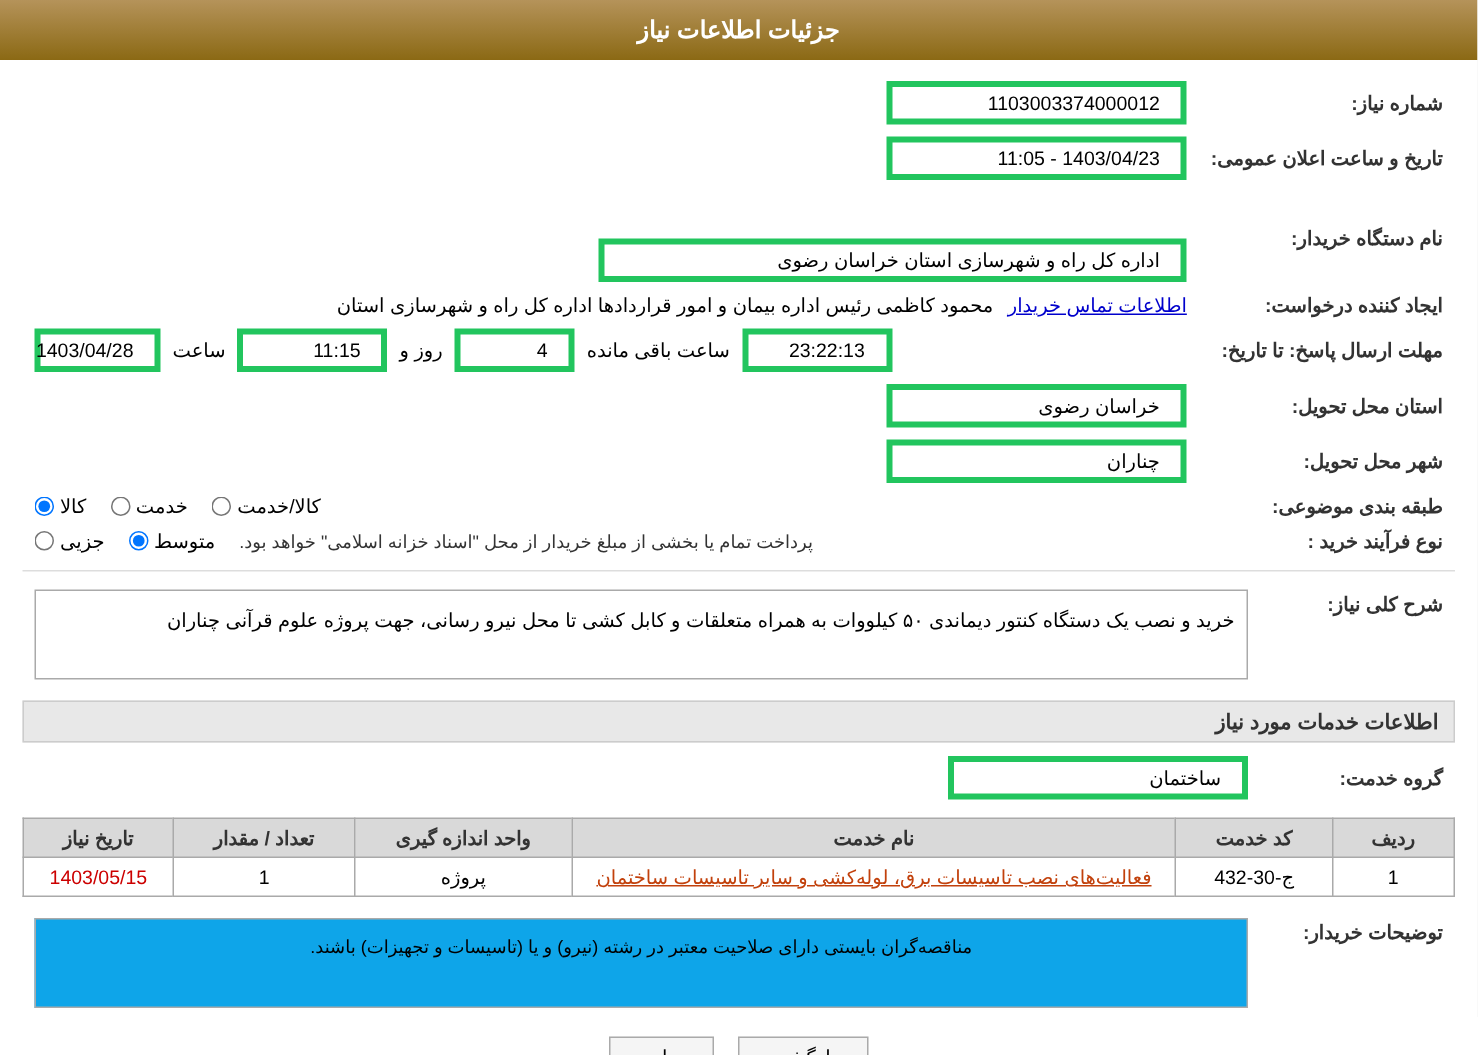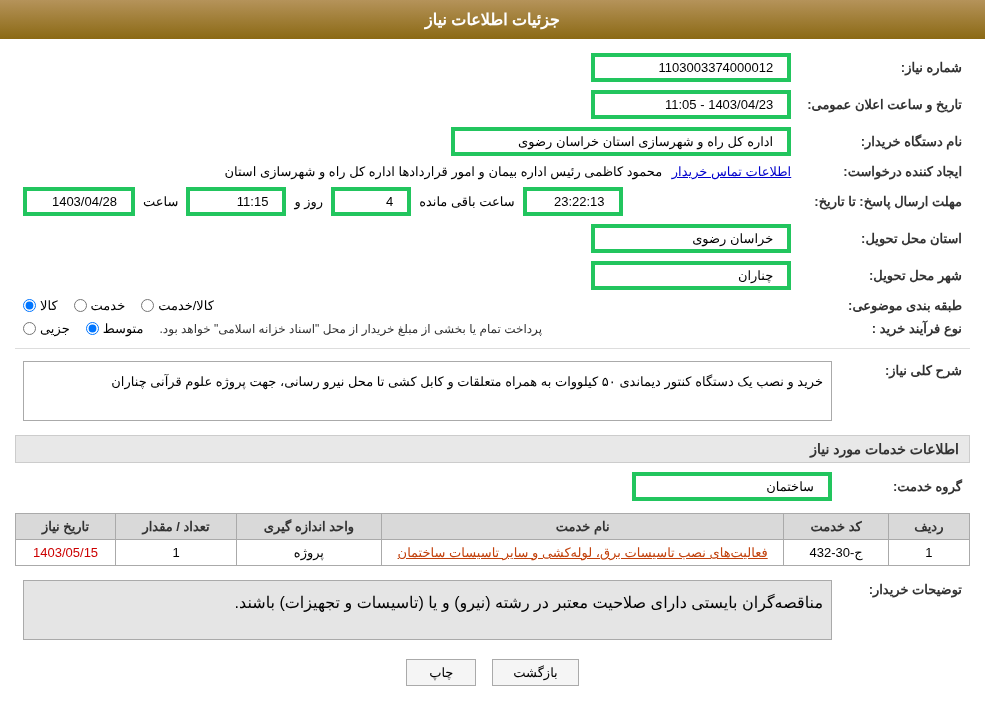--- a/index.html
+++ b/index.html
@@ -48,21 +48,22 @@
     }
     .input-box {
       border: 4px solid #22c55e;
       background: #fff;
       padding: 3px 14px;
       min-width: 120px;
       display: inline-block;
       text-align: right;
     }
     .input-box-wide {
-      width: 340px;
+      width: 392px;
+      margin-top: 31px;
     }
     .input-box-medium {
       width: 200px;
     }
     .input-box-small {
       width: 100px;
     }
     .link-blue {
       color: #0000cc;
       text-decoration: underline;
@@ -138,27 +139,27 @@
       text-align: center;
       vertical-align: middle;
     }
     .service-table td.service-name {
       color: #c2410c;
       text-decoration: underline;
       cursor: pointer;
     }
     .buyer-desc-box {
       border: 1px solid #aaa;
-      background: #e5e5e5;
+      background: #0ea5e9;
       padding: 8px;
       width: 100%;
       min-height: 60px;
-      text-align: right;
+      text-align: center;
       line-height: 1.8;
-      font-size: 16px;
+      font-size: 12px;
     }
     .footer-buttons {
       display: flex;
       justify-content: center;
       gap: 16px;
       margin: 15px 0;
     }
     .btn {
       border: 1px solid #aaa;
       background: #f5f5f5;
@@ -220,21 +221,21 @@
         <tr>
           <td class="label-cell">مهلت ارسال پاسخ: تا تاریخ:</td>
           <td class="value-cell">
             <div class="date-time-row">
               <span class="input-box input-box-small">23:22:13</span>
               <span>ساعت باقی مانده</span>
               <span class="input-box" style="width:30px;">4</span>
               <span>روز و</span>
               <span class="input-box input-box-small">11:15</span>
               <span>ساعت</span>
-              <span class="input-box" style="width:112px;">1403/04/28</span>
+              <span class="input-box" style="width:84px;">1403/04/28</span>
             </div>
           </td>
         </tr>
 
         <tr>
           <td class="label-cell">استان محل تحویل:</td>
           <td class="value-cell">
             <span class="input-box input-box-medium">خراسان رضوی</span>
           </td>
         </tr>

